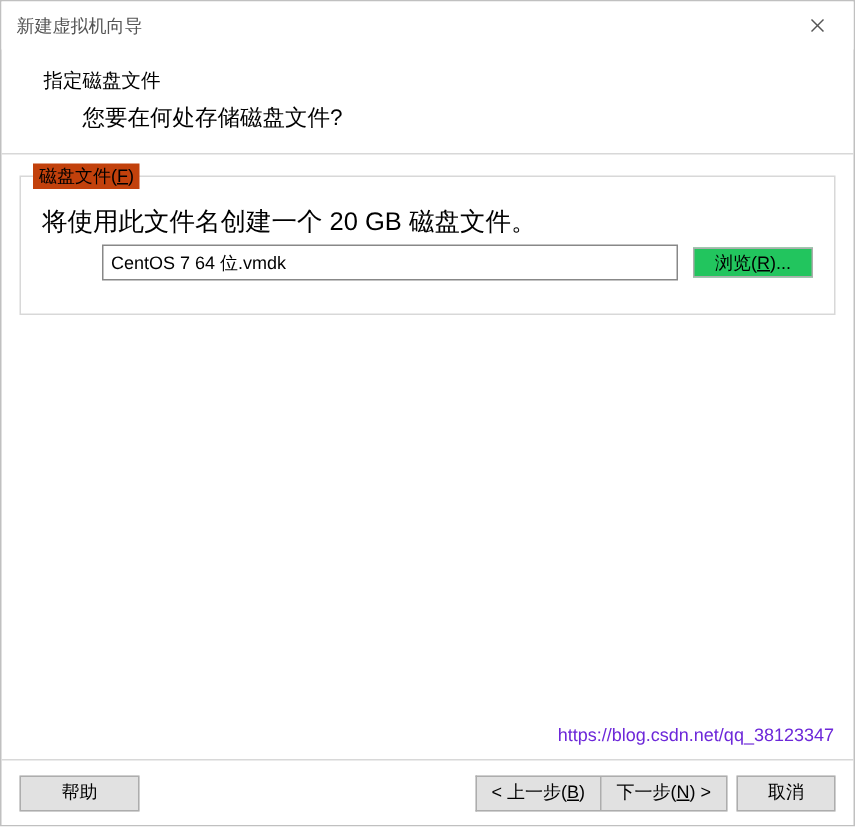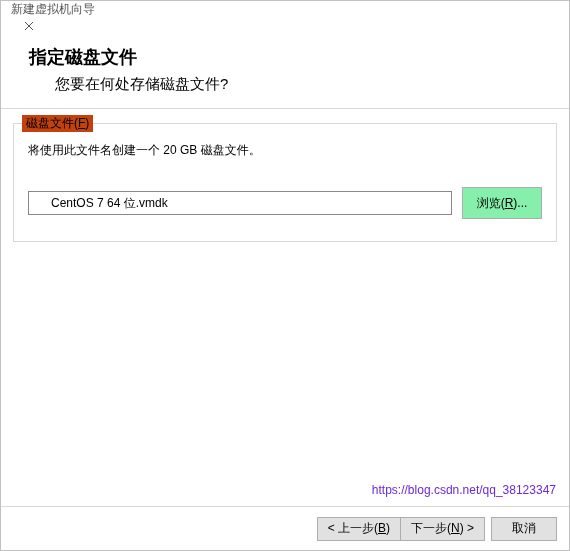--- a/index.html
+++ b/index.html
@@ -16,47 +16,46 @@
       width: 570px;
       height: 551px;
       border: 1px solid #c0c0c0;
       display: flex;
       flex-direction: column;
       background: #fff;
     }
     .titlebar {
       height: 32px;
       display: flex;
-      align-items: flex-start;
+      align-items: center;
       padding: 0 6px 0 10px;
       color: #555;
       font-size: 12px;
       background: #fff;
-      flex-direction: column;
     }
     .titlebar-title { flex: 1; }
     .titlebar-close {
       width: 36px;
       height: 26px;
       display: flex;
       align-items: center;
       justify-content: center;
       font-size: 13px;
       color: #555;
       font-family: Arial, sans-serif;
       position: relative;
     }
     .titlebar-close svg { display:block; }
     .header {
       padding: 12px 22px 14px 28px;
       border-bottom: 1px solid #d8d8d8;
     }
     .header-title {
-      font-weight: bold;
-      font-size: 18px;
+      font-weight: normal;
+      font-size: 13px;
       margin-bottom: 6px;
     }
     .header-subtitle {
       font-size: 15px;
       padding-left: 26px;
       color: #000;
     }
     .content {
       flex: 1;
       padding: 14px 12px 10px 12px;
@@ -69,43 +68,44 @@
     .legend {
       position: absolute;
       top: -9px;
       left: 8px;
       background: #c2410c;
       padding: 0 4px;
       font-size: 12px;
     }
     .legend .mn { text-decoration: underline; }
     .desc {
-      font-size: 12px;
-      margin-bottom: 28px;
+      font-size: 17px;
+      margin-bottom: 4px;
       margin-top: 4px;
     }
     .row {
       display: flex;
       align-items: center;
       gap: 10px;
     }
     .filepath-input {
       flex: 1;
       height: 24px;
       border: 1px solid #888;
-      padding: 0 22px;
+      padding: 0 5px;
       font-size: 12px;
       font-family: inherit;
       outline: none;
       background: #fff;
+      margin-left: 40px;
     }
     .browse-btn {
       width: 80px;
-      height: 32px;
-      background: #86efac;
+      height: 20px;
+      background: #22c55e;
       border: 1px solid #adadad;
       font-size: 12px;
       font-family: inherit;
       cursor: pointer;
     }
     .browse-btn .mn { text-decoration: underline; }
     .footer {
       height: 44px;
       border-top: 1px solid #d8d8d8;
       display: flex;
@@ -165,20 +165,21 @@
       <div class="row">
         <input class="filepath-input" type="text" value="CentOS 7 64 位.vmdk" style="">
         <button class="browse-btn">
           <span>浏览(</span><span class="mn">R</span><span>)...</span>
         </button>
       </div>
     </div>
   </div>
 
   <div class="footer">
+    <button class="btn">帮助</button>
     <div class="spacer"></div>
     <div class="nav-group">
       <button class="btn">
         <span>&lt; 上一步(</span><span class="mn">B</span><span>)</span>
       </button>
       <button class="btn">
         <span>下一步(</span><span class="mn">N</span><span>) &gt;</span>
       </button>
     </div>
     <button class="btn" style="min-width:66px">取消</button>

